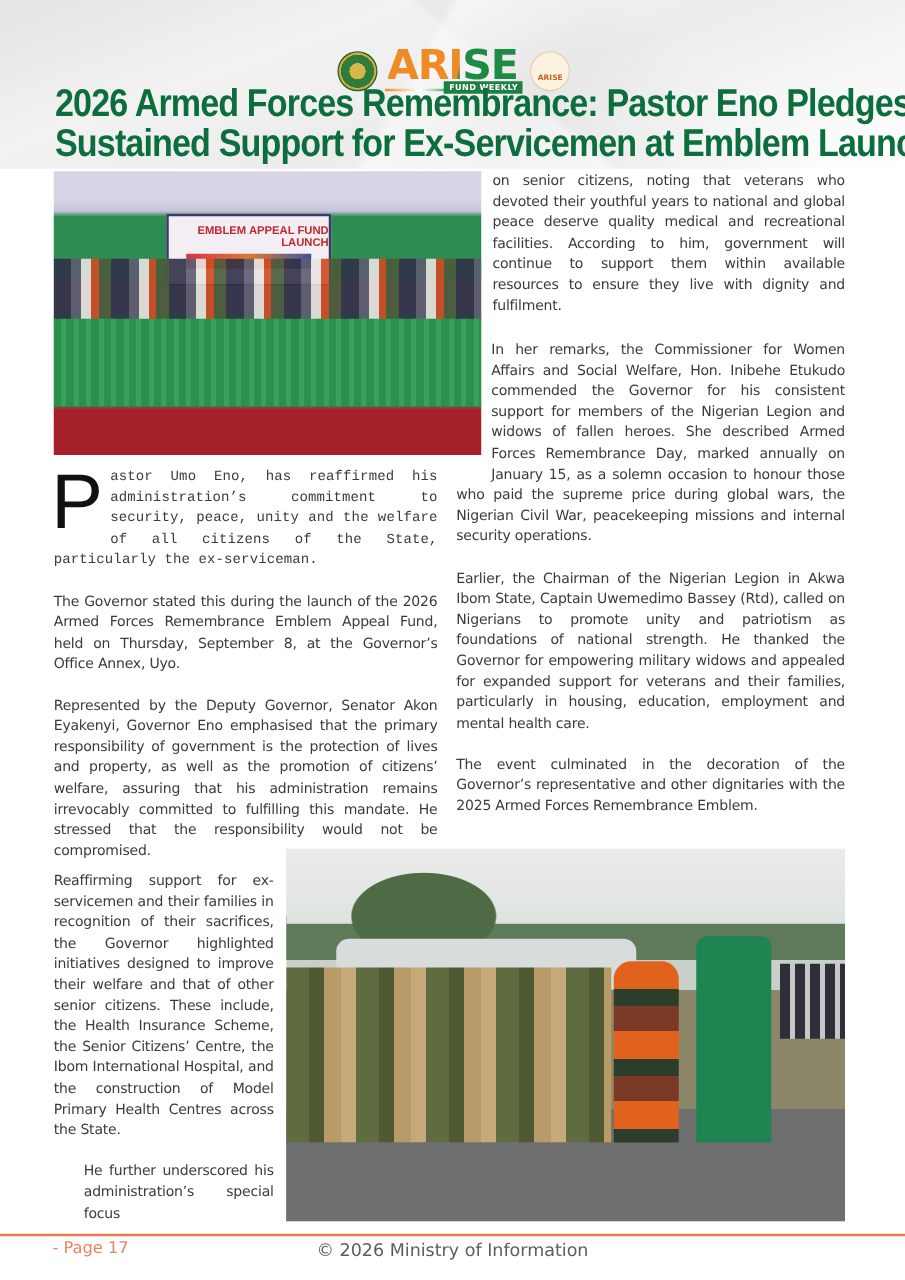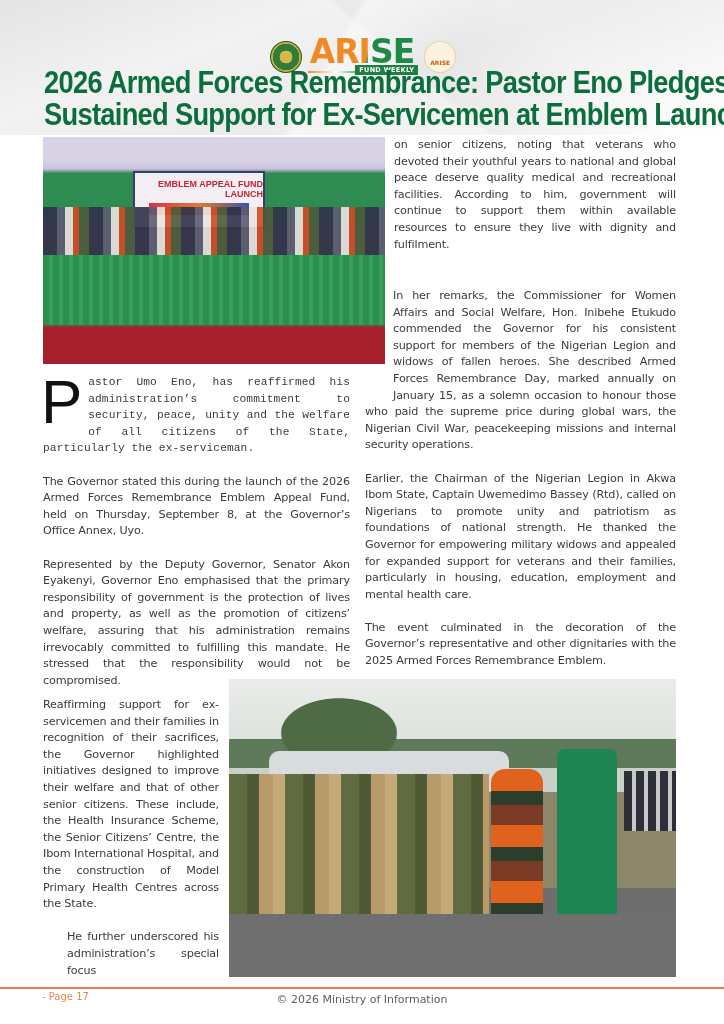--- a/index.html
+++ b/index.html
@@ -80,25 +80,25 @@
   .text p { margin-bottom: 16.6px; }
   .dropcap {
     float: left; font-family: "Liberation Sans", sans-serif; font-size: 62px;
     line-height: 52px; color: #111; margin: 2px 6px 0 -2px; font-weight: normal;
   }
   .footer-line {
     position: absolute; left: 0; top: 987px; width: 724px; height: 2px;
     background: #e57a4a;
   }
   .page-num {
-    position: absolute; left: 42px; top: 991px; font-size: 10px; color: #e5875a;
+    position: absolute; left: 42px; top: 991px; font-size: 13px; color: #e5875a;
   }
   .copyright {
     position: absolute; left: 0; top: 993px; width: 724px; text-align: center;
-    font-size: 11px; color: #5d5d5d;
+    font-size: 14px; color: #5d5d5d;
   }
 </style>
 </head>
 <body>
 
 <div class="top-band"></div>
 
 <div class="masthead">
   <div class="seal"></div>
   <div class="brand">
@@ -144,21 +144,21 @@
 </div>
 
 <div class="text" style="left:43px;top:697px;width:176px;">
   <p>Reaffirming support for ex-servicemen and their families in recognition of their sacrifices, the Governor highlighted initiatives designed to improve their welfare and that of other senior citizens. These include, the Health Insurance Scheme, the Senior Citizens’ Centre, the Ibom International Hospital, and the construction of Model Primary Health Centres across the State.</p>
   <p style="margin-bottom:0;text-align-last:justify;margin-left:24px;">He further underscored his administration’s special focus</p>
 </div>
 
 <div class="text" style="left:394px;top:137px;width:282px;">
   <p>on senior citizens, noting that veterans who devoted their youthful years to national and global peace deserve quality medical and recreational facilities. According to him, government will continue to support them within available resources to ensure they live with dignity and fulfilment.</p>
 </div>
-<div class="text" style="left:365px;top:288px;width:311px;">
+<div class="text" style="left:365px;top:272px;width:311px;">
   <div style="float:left;width:28px;height:112px;"></div>
   <p>In her remarks, the Commissioner for Women Affairs and Social Welfare, Hon. Inibehe Etukudo commended the Governor for his consistent support for members of the Nigerian Legion and widows of fallen heroes. She described Armed Forces Remembrance Day, marked annually on January 15, as a solemn occasion to honour those who paid the supreme price during global wars, the Nigerian Civil War, peacekeeping missions and internal security operations.</p>
   <p>Earlier, the Chairman of the Nigerian Legion in Akwa Ibom State, Captain Uwemedimo Bassey (Rtd), called on Nigerians to promote unity and patriotism as foundations of national strength. He thanked the Governor for empowering military widows and appealed for expanded support for veterans and their families, particularly in housing, education, employment and mental health care.</p>
   <p>The event culminated in the decoration of the Governor’s representative and other dignitaries with the 2025 Armed Forces Remembrance Emblem.</p>
 </div>
 
 <div class="footer-line"></div>
 <div class="page-num">- Page 17</div>
 <div class="copyright">© 2026 Ministry of Information</div>
 

